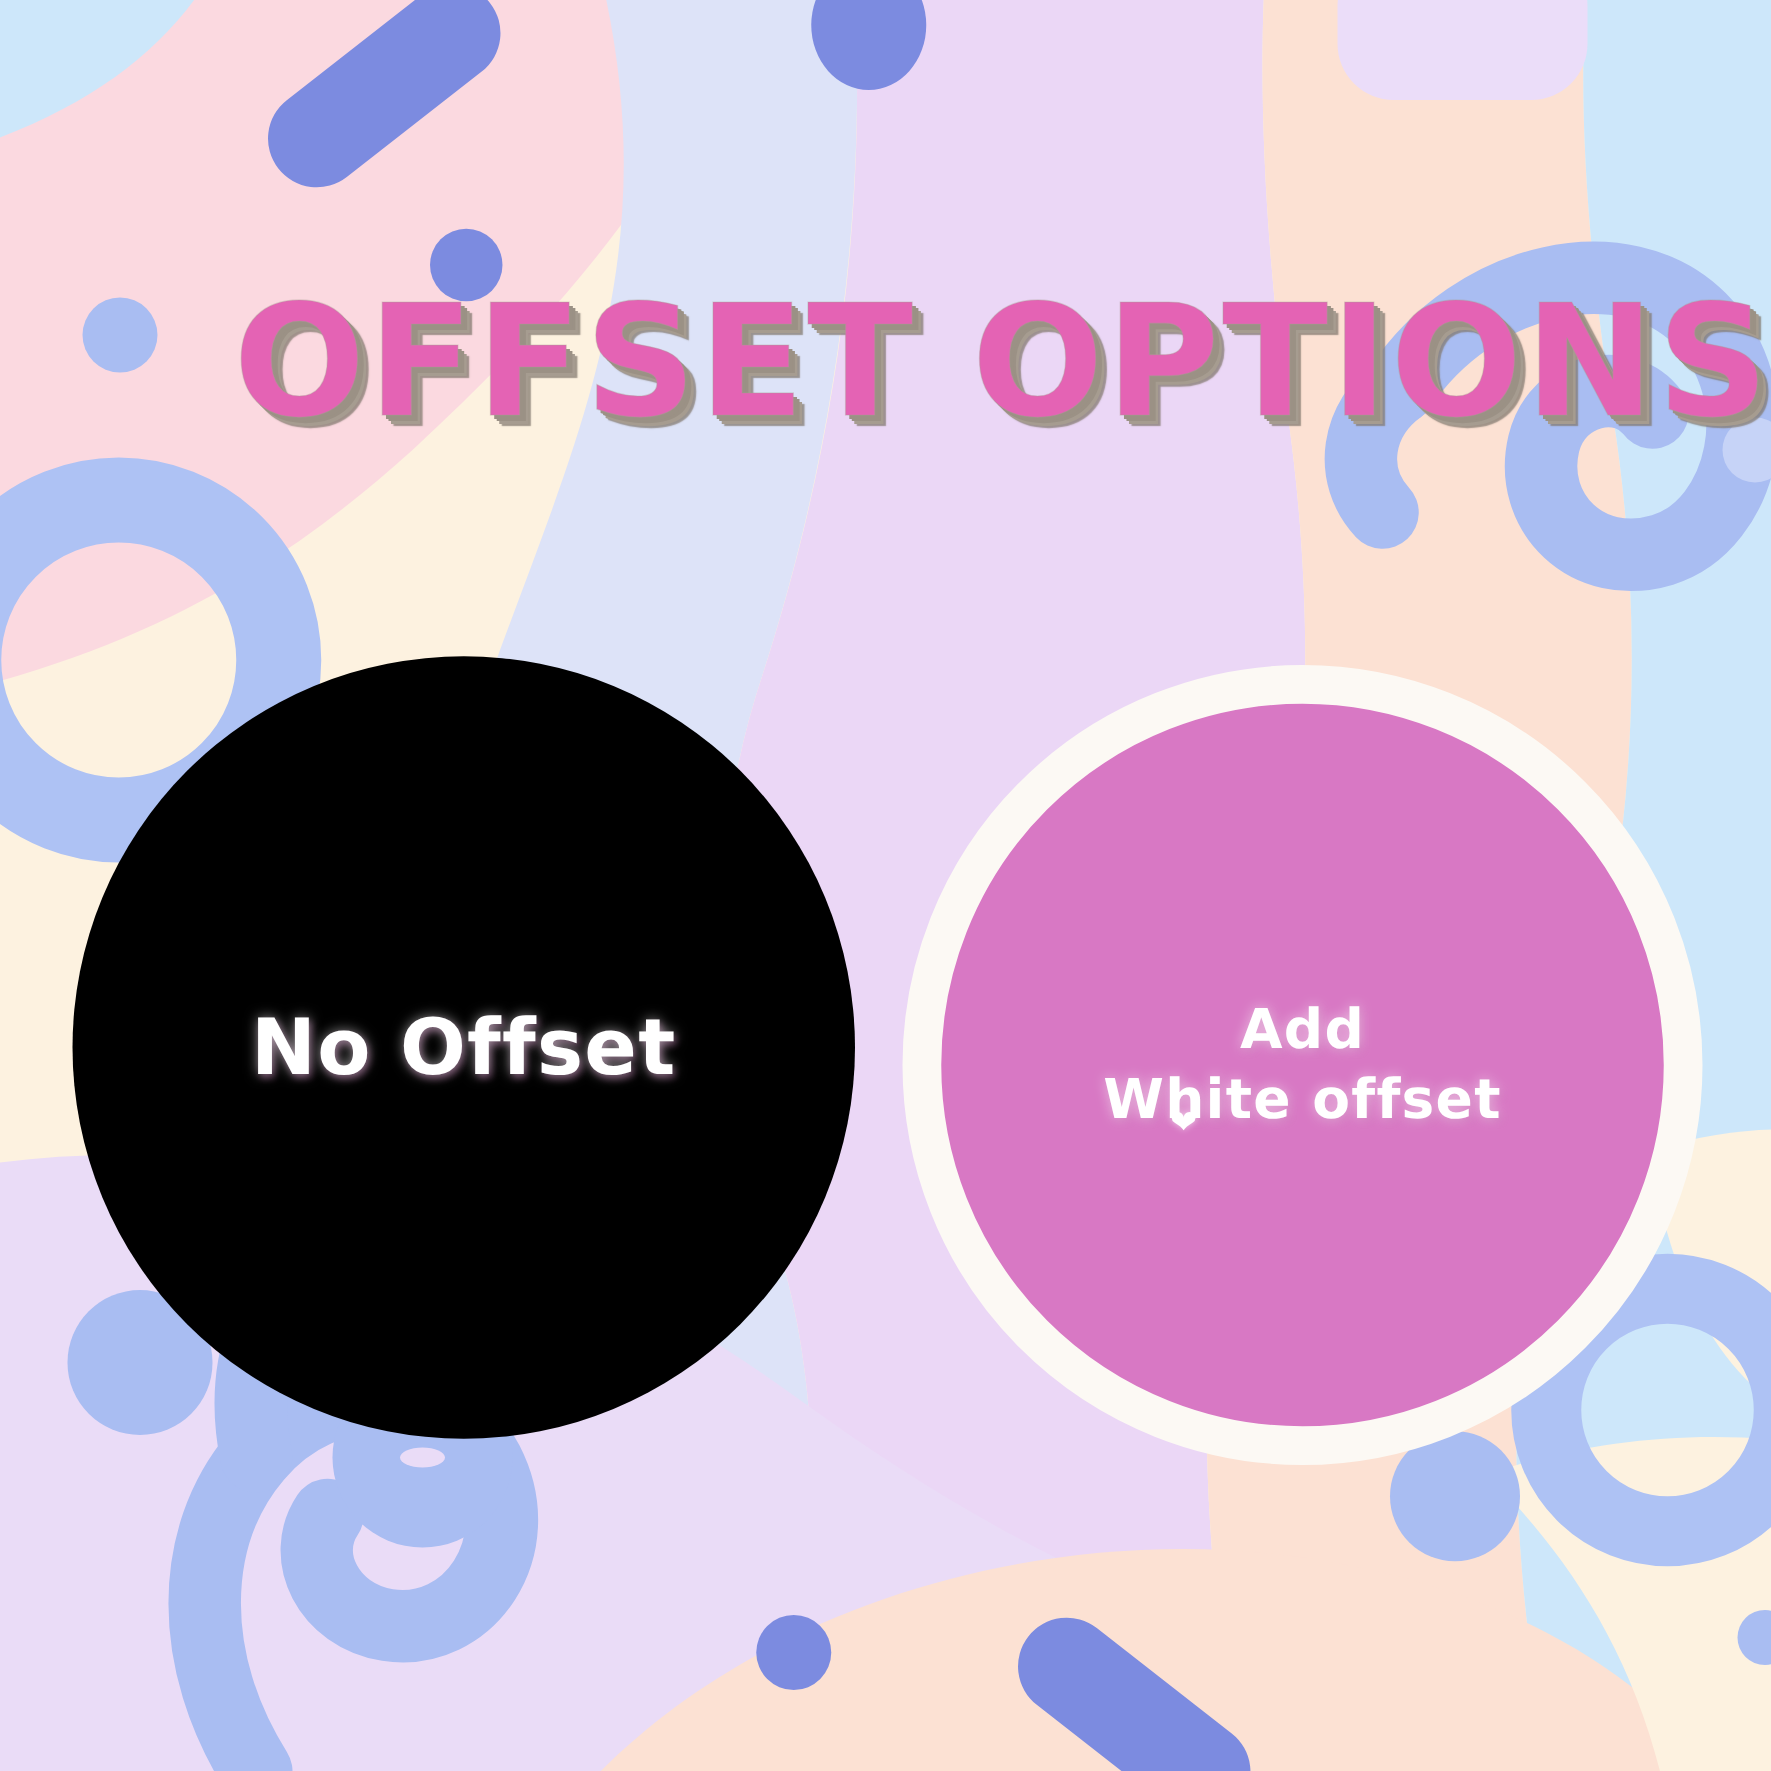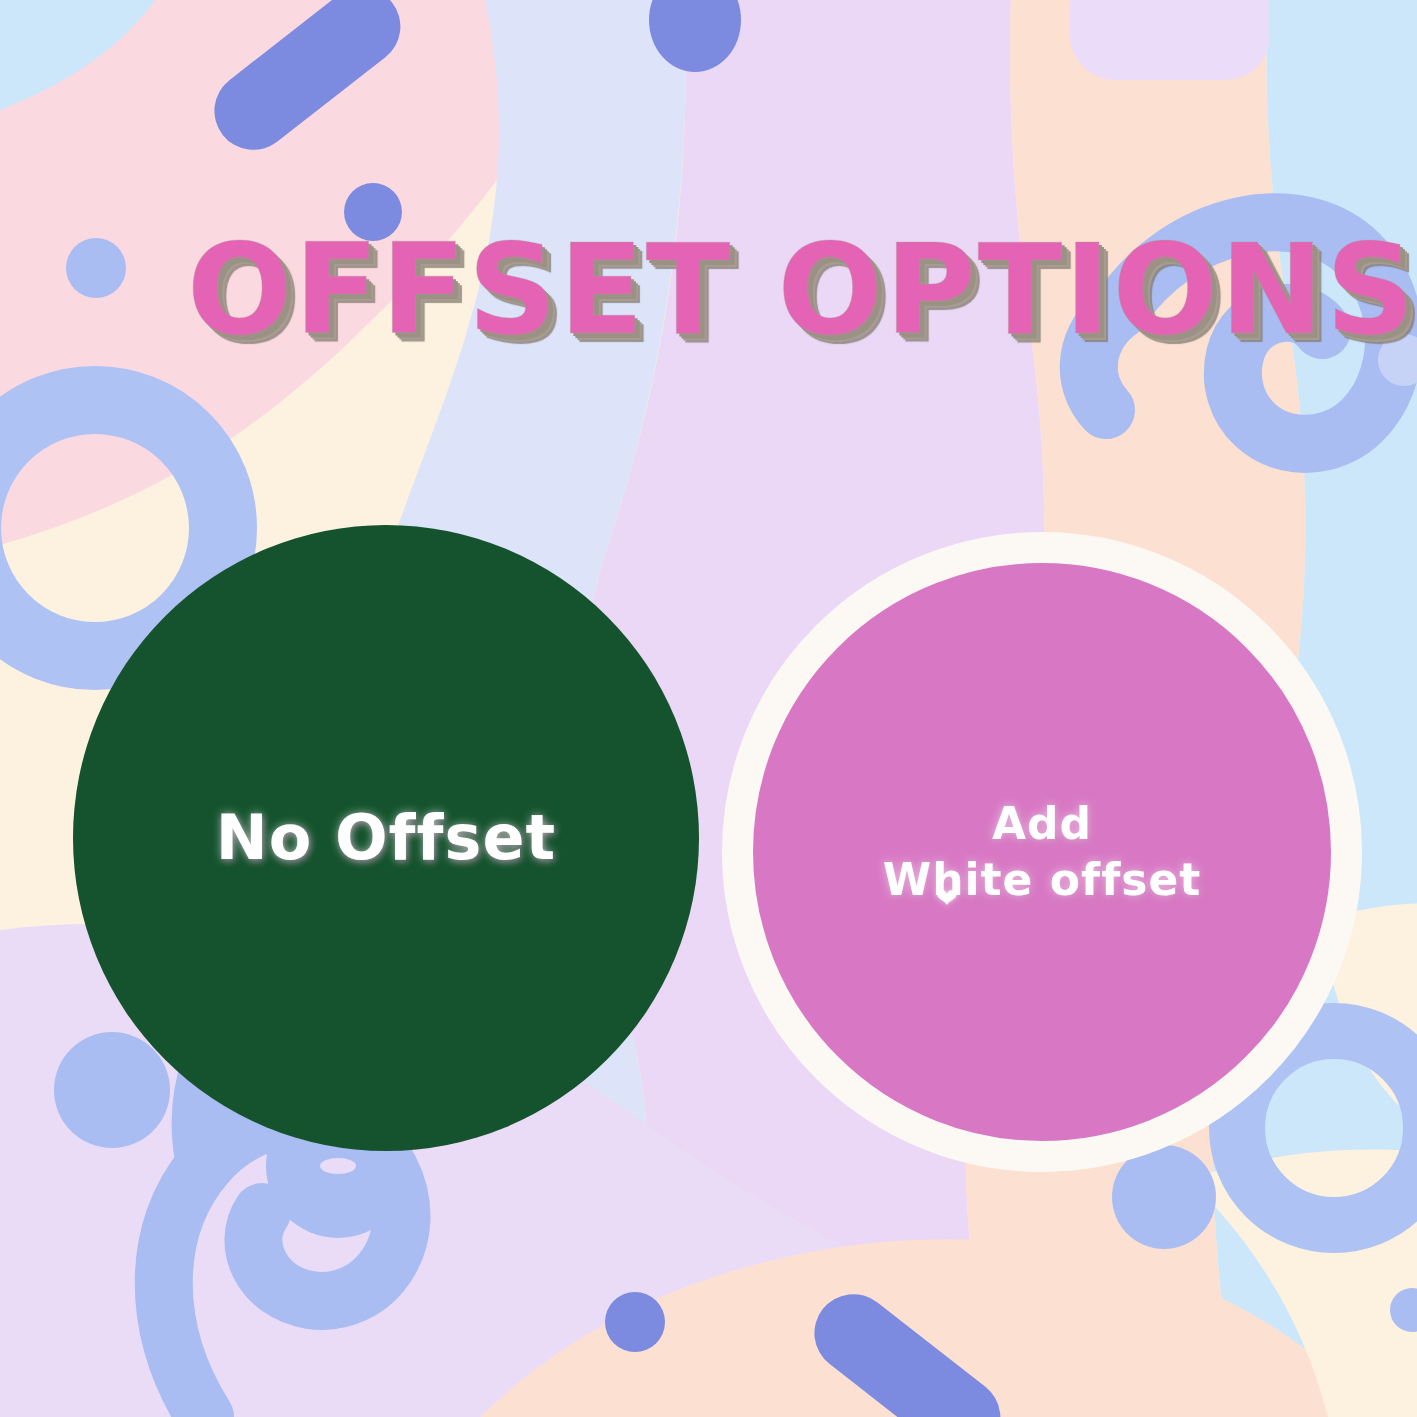--- a/index.html
+++ b/index.html
@@ -49,25 +49,25 @@
   
   .option {
     position: absolute;
     border-radius: 50%;
     display: flex;
     align-items: center;
     justify-content: center;
     box-sizing: border-box;
   }
   .option-plain {
-    left: 73px;
+    left: 58px;
     top: 525px;
     width: 626px;
     height: 626px;
-    background: #14532d;
+    background: #000000;
   }
   .option-offset {
     left: 722px;
     top: 532px;
     width: 640px;
     height: 640px;
     background: #D878C4;
     border: 31px solid #FCF9F4;
   }
   .option-label {

